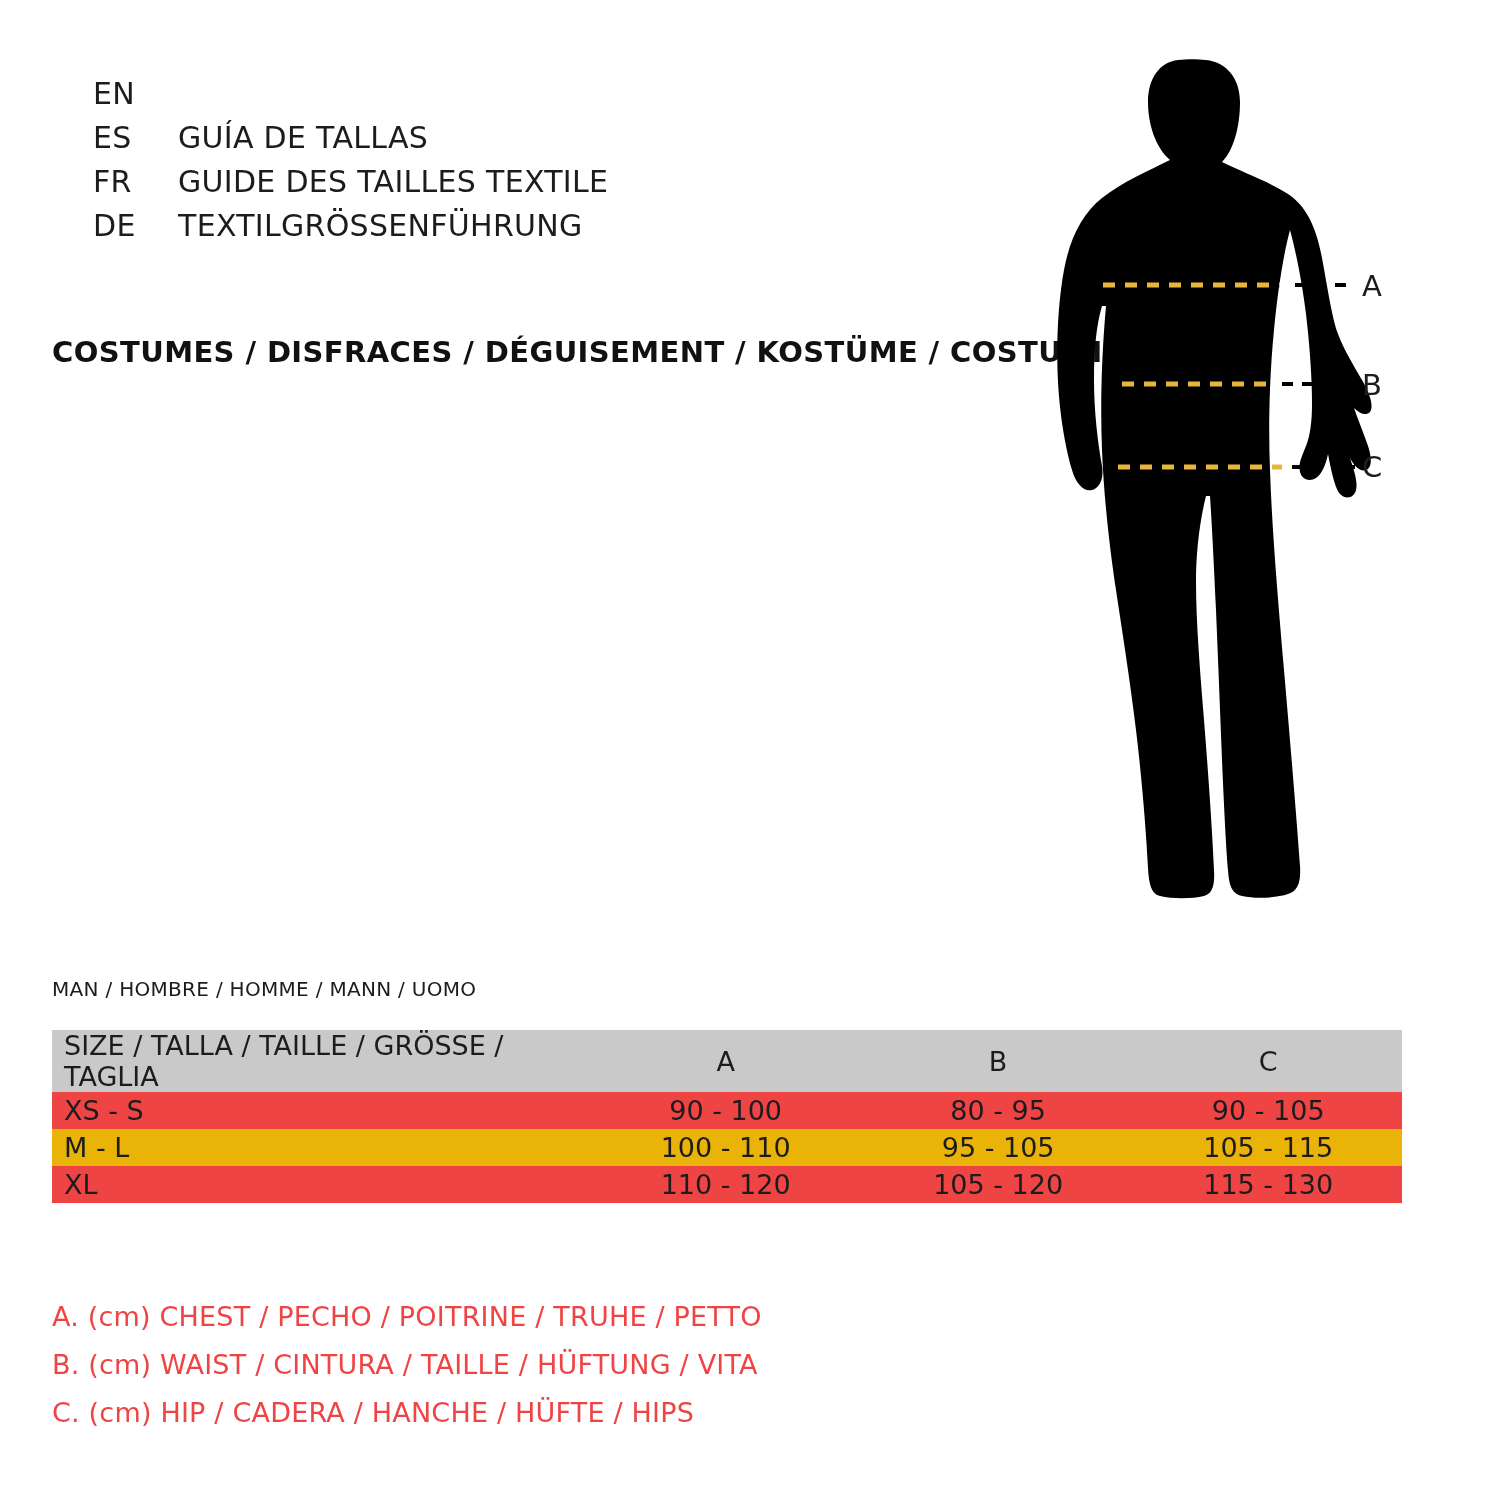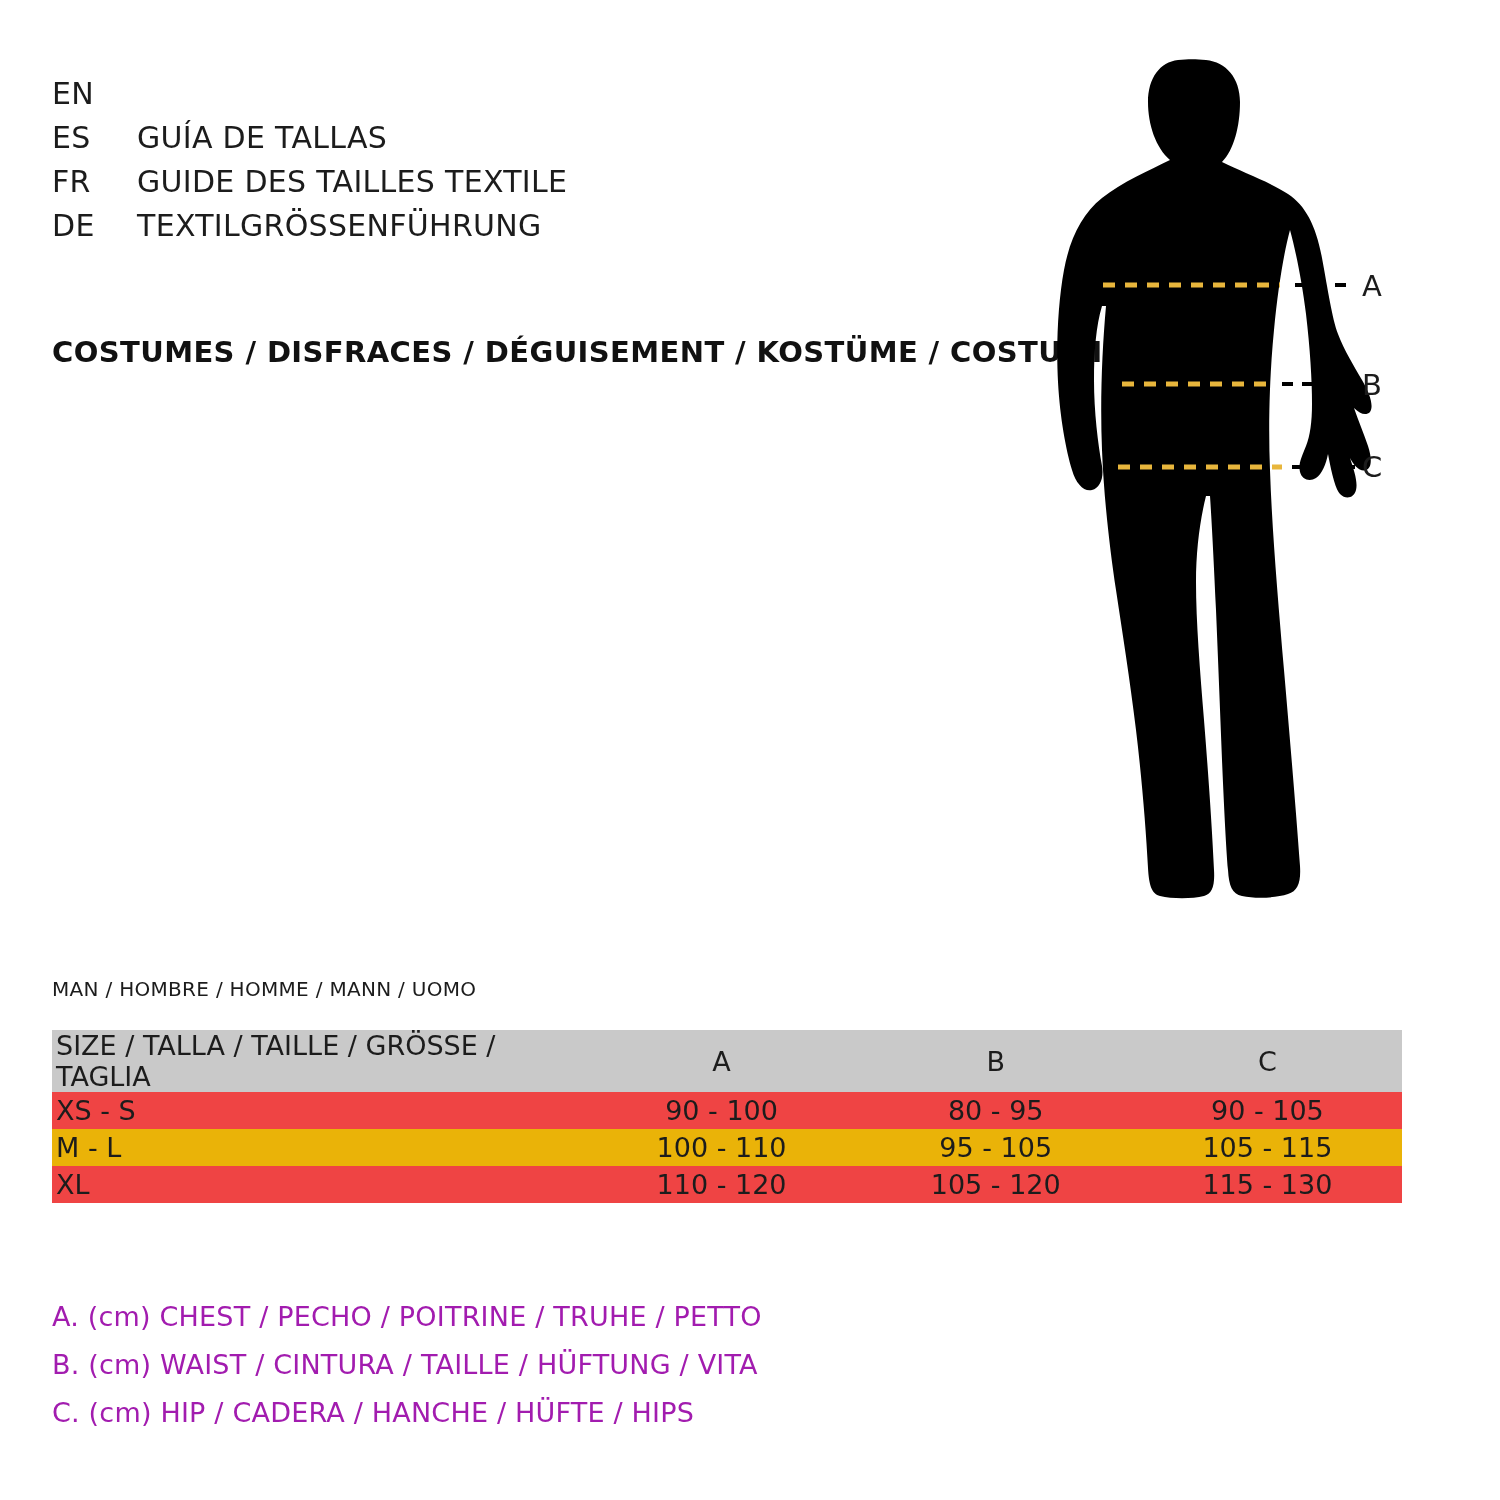--- a/index.html
+++ b/index.html
@@ -23,20 +23,21 @@
     top: 72px;
     width: 830px;
   }
   .lang-row {
     display: flex;
     align-items: flex-end;
     font-size: 30px;
     line-height: 44px;
     letter-spacing: 0.3px;
     color: #1c1c1c;
+    margin-left: 41px;
   }
   .lang-code {
     width: 85px;
     flex: 0 0 85px;
   }
   .lang-text {
     flex: 1 1 auto;
   }
 
   #costumes-line {
@@ -93,42 +94,42 @@
   }
   #size-table th, #size-table td {
     padding: 0;
     height: 37px;
     font-weight: normal;
     text-align: center;
     vertical-align: middle;
   }
   #size-table th.col-size, #size-table td.col-size {
     text-align: left;
-    padding-left: 4px;
+    padding-left: 12px;
     width: 530px;
   }
   #size-table th.col-a, #size-table td.col-a { width: 275px; }
   #size-table th.col-b, #size-table td.col-b { width: 275px; }
   #size-table th.col-c, #size-table td.col-c { width: 270px; }
   #size-table thead tr { background: #c9c9c9; }
   #size-table tbody tr.row-odd { background: #ef4444; }
   #size-table tbody tr.row-even { background: #eab308; }
 
   
   #footnotes {
     position: absolute;
     left: 52px;
     top: 1293px;
     width: 1000px;
   }
   .footnote {
     font-size: 27px;
     line-height: 48px;
     letter-spacing: 0.2px;
-    color: #a21caf;
+    color: #ef4444;
   }
 </style>
 </head>
 <body>
 
 <div id="lang-block">
   <div class="lang-row">
     <span class="lang-code">EN</span>
   </div>
   <div class="lang-row">

